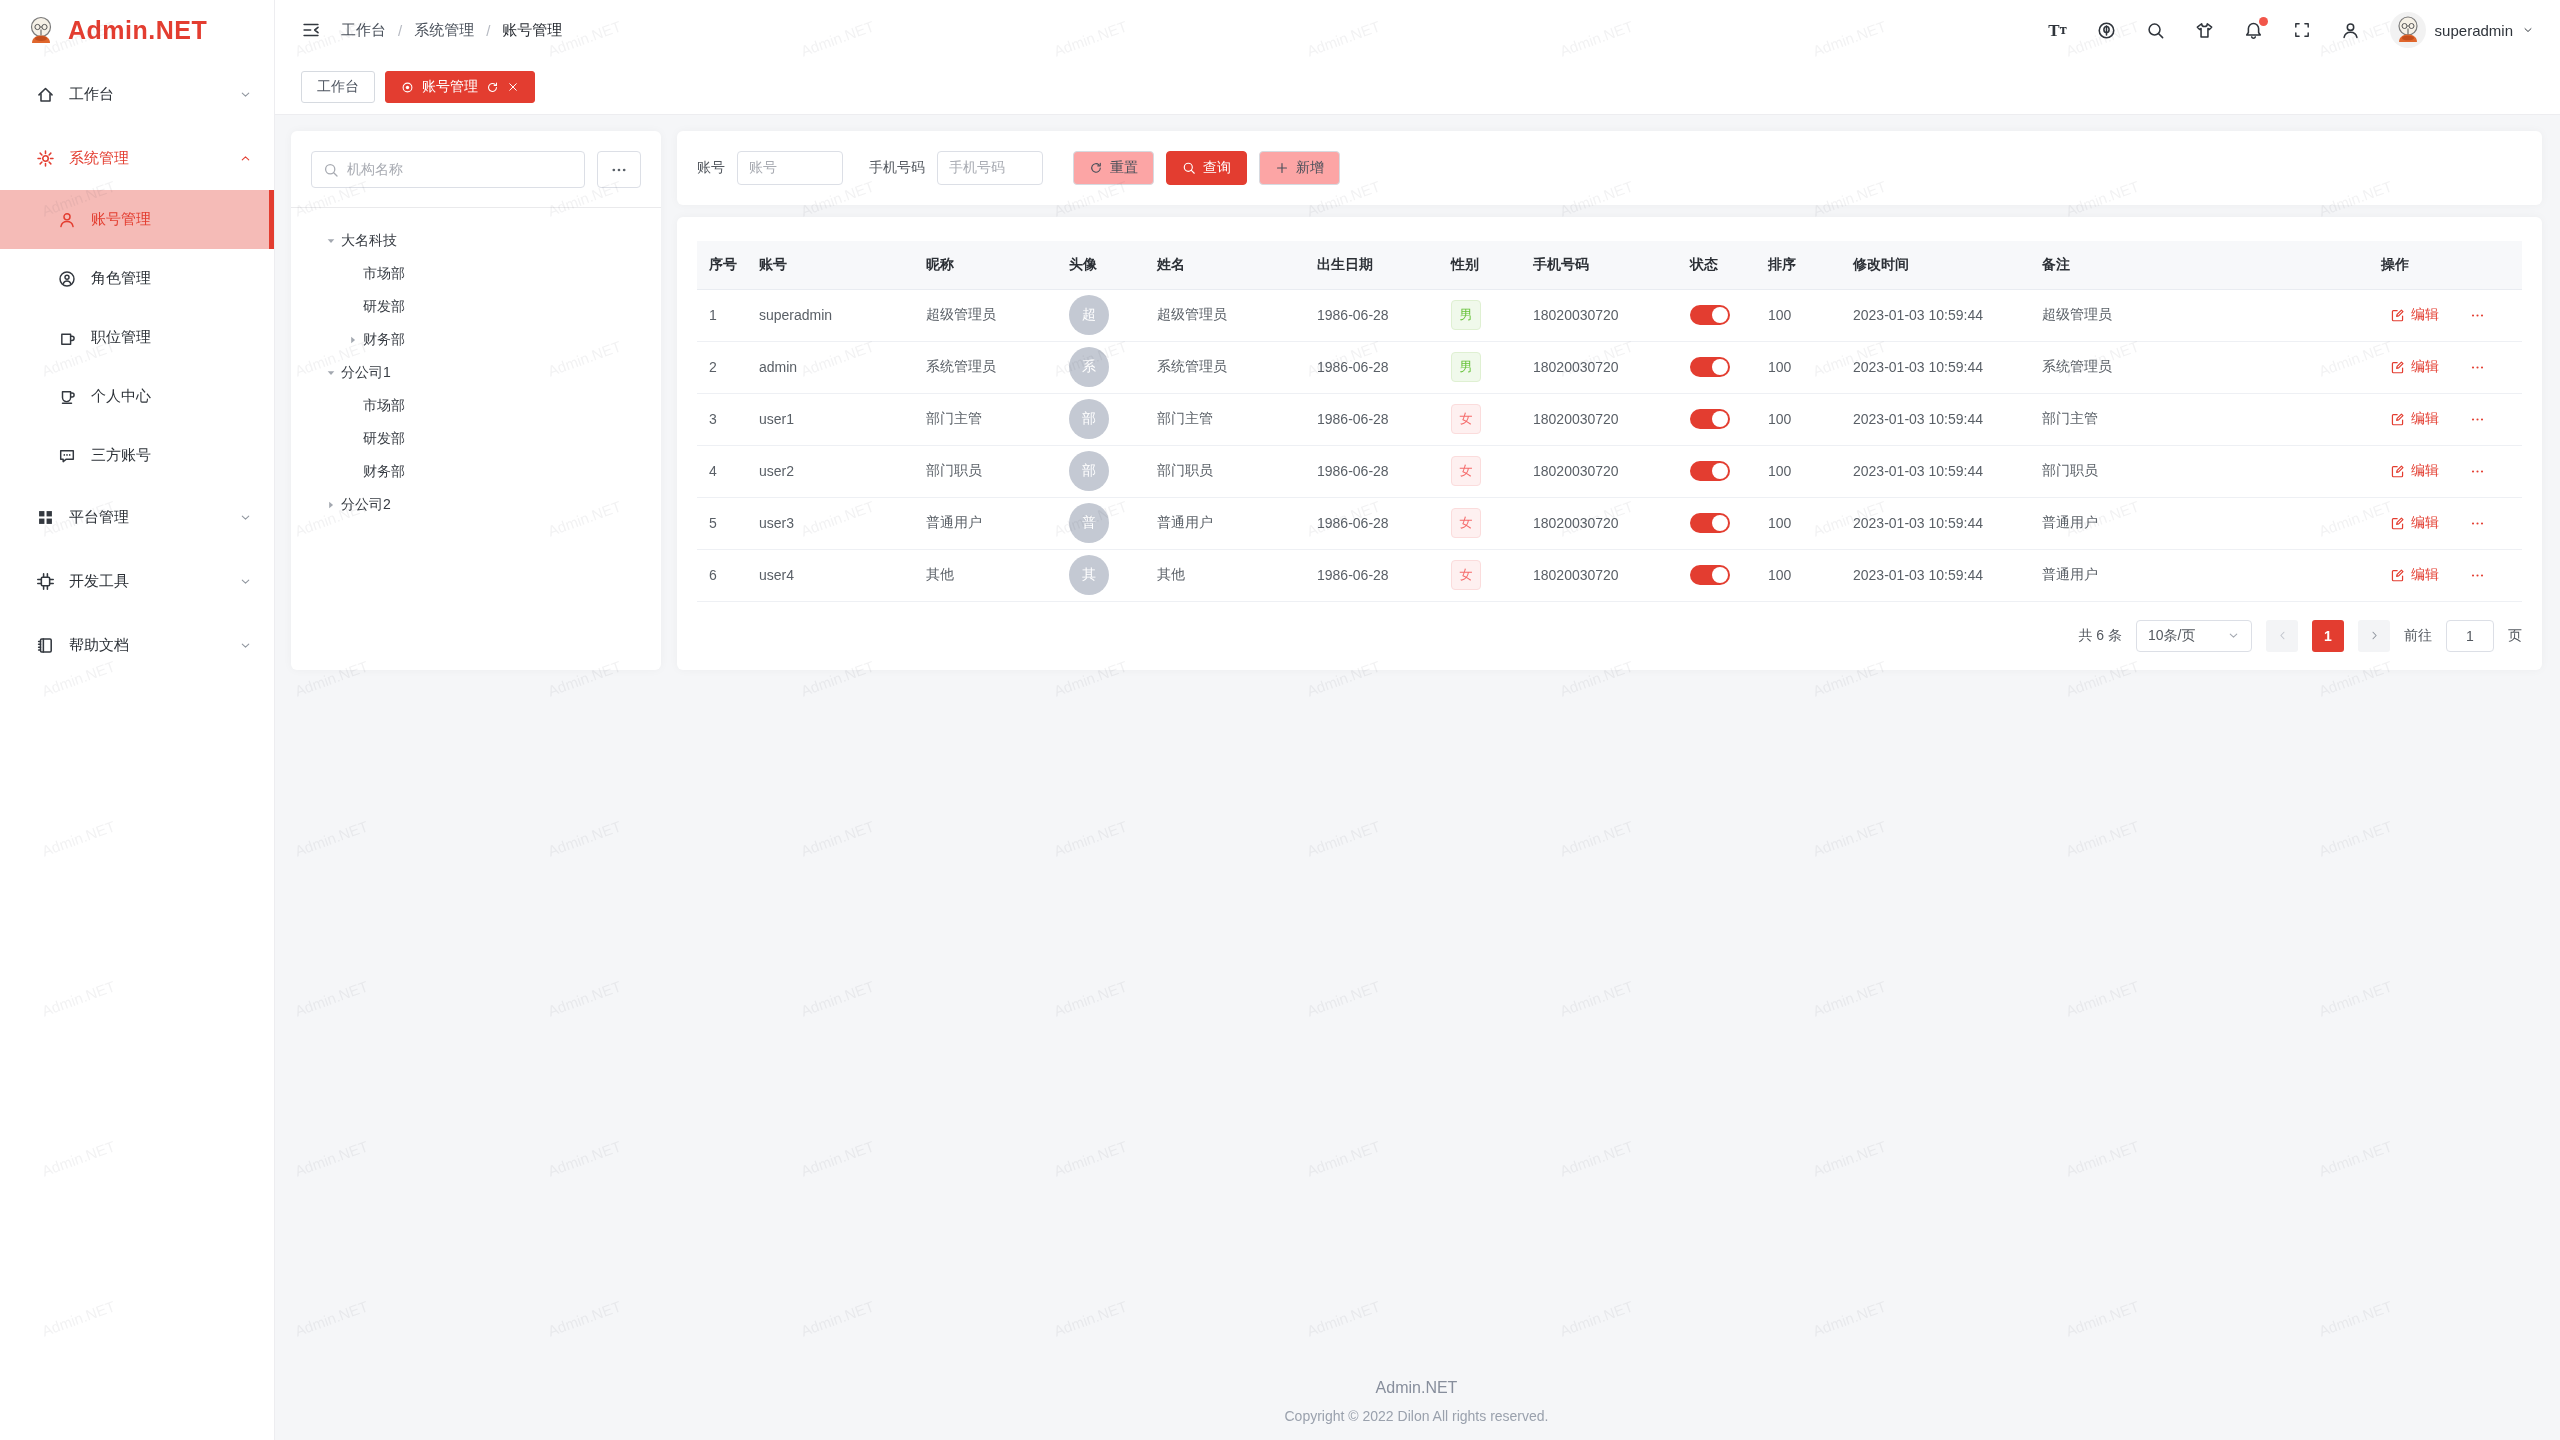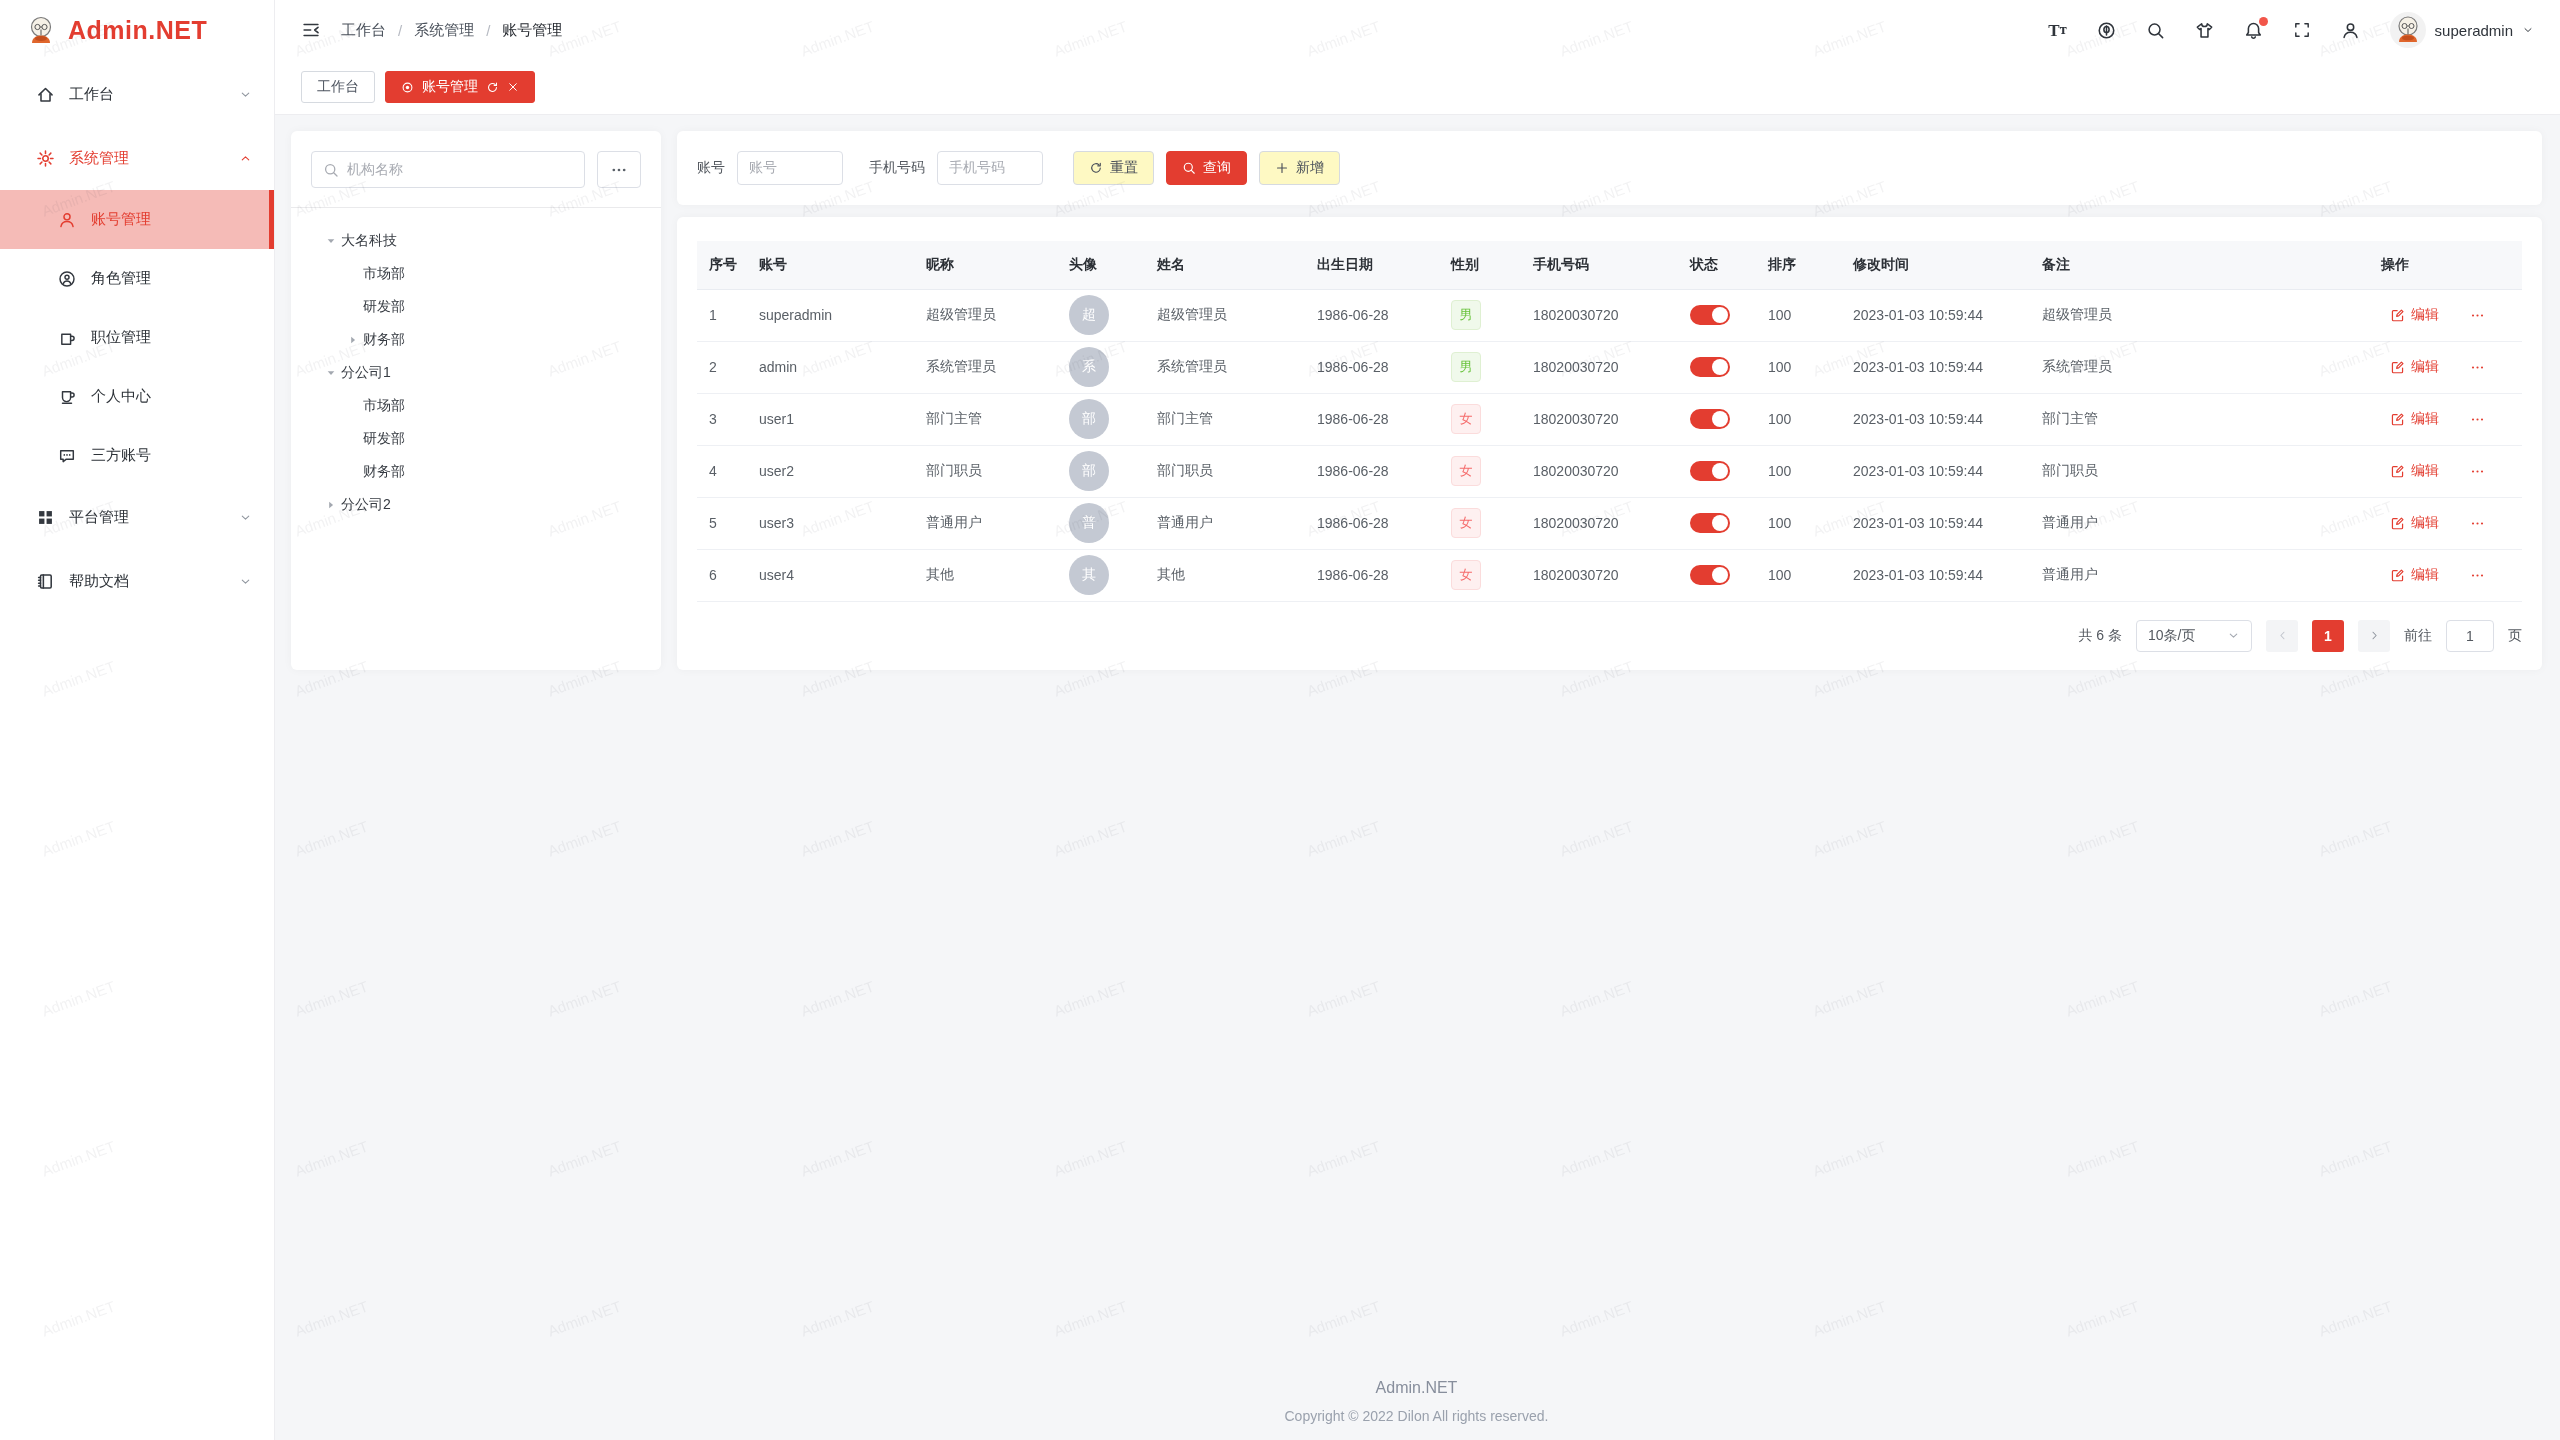--- a/index.html
+++ b/index.html
@@ -64,21 +64,21 @@
   .more-btn{width:44px;height:37px;border:1px solid var(--border);border-radius:4px;display:flex;align-items:center;justify-content:center;color:#5a6068;cursor:pointer}
   .tree-divider{height:1px;background:#eaeaec;margin:19px -20px 16px}
   .tree-node{height:33px;display:flex;align-items:center;font-size:14px;color:#363b42;cursor:pointer}
   .tree-node .caret{width:20px;display:flex;justify-content:center;color:#a3a8b0;flex-shrink:0}
 
   
   .sf-label{font-size:14px;color:#53585f;margin-right:12px;white-space:nowrap}
   .sf-label.ml{margin-left:26px}
   .sf-input{width:106px;height:34px;border:1px solid var(--border);border-radius:4px;display:flex;align-items:center;padding:0 11px;font-size:14px;color:#a8abb2}
   .btn-group{margin-left:30px;display:flex;gap:12px}
-  .btn{height:34px;padding:0 15px;border:1px solid #d6dae0;border-radius:4px;background:#fef9c3;color:#4a505a;font-size:14px;display:flex;align-items:center;gap:7px;cursor:pointer;white-space:nowrap}
+  .btn{height:34px;padding:0 15px;border:1px solid #d6dae0;border-radius:4px;background:#fca5a5;color:#4a505a;font-size:14px;display:flex;align-items:center;gap:7px;cursor:pointer;white-space:nowrap}
   .btn.primary{background:var(--primary);border-color:var(--primary);color:#fff}
 
   
   table{width:100%;border-collapse:collapse;table-layout:fixed}
   thead th{height:48px;background:#f7f8fa;font-size:14px;color:#2c3036;font-weight:bold;text-align:left;padding:0 12px;border-bottom:1px solid #e9ecf1;white-space:nowrap}
   tbody td{height:52px;font-size:14px;color:#595f66;padding:0 12px;border-bottom:1px solid #eef0f4;white-space:nowrap;overflow:hidden}
   th.center,td.center{text-align:left}
   .avatar-cell{display:inline-flex;width:40px;height:40px;border-radius:50%;background:#c4c9d3;color:#fff;font-size:14px;align-items:center;justify-content:center;vertical-align:middle}
   .gbadge{display:inline-flex;width:30px;height:30px;align-items:center;justify-content:center;border-radius:4px;font-size:13px}
   .gbadge.m{background:#f0f9eb;border:1px solid #dff0d2;color:#67c23a}
@@ -212,20 +212,34 @@
         <div class="menu-item">
           <span class="mi-icon">
             <svg width="19" height="19" viewBox="0 0 16 16" fill="none" stroke="currentColor" stroke-width="1.3" stroke-linecap="round" stroke-linejoin="round">
               <rect x="2.6" y="2.6" width="4.5" height="4.5" fill="currentColor" stroke="none"></rect>
               <rect x="8.9" y="2.6" width="4.5" height="4.5" fill="currentColor" stroke="none"></rect>
               <rect x="2.6" y="8.9" width="4.5" height="4.5" fill="currentColor" stroke="none"></rect>
               <rect x="8.9" y="8.9" width="4.5" height="4.5" fill="currentColor" stroke="none"></rect>
             </svg>
           </span>
           <span>平台管理</span>
+          <span class="chev">
+            <svg width="13" height="13" viewBox="0 0 16 16" fill="none" stroke="currentColor" stroke-width="1.3" stroke-linecap="round" stroke-linejoin="round">
+              <path d="M4 6.2 8 10l4-3.8"></path>
+            </svg>
+          </span>
+        </div>
+        <div class="menu-item">
+          <span class="mi-icon">
+            <svg width="19" height="19" viewBox="0 0 16 16" fill="none" stroke="currentColor" stroke-width="1.3" stroke-linecap="round" stroke-linejoin="round">
+              <rect x="4.5" y="4.5" width="7" height="7" rx="1"></rect>
+              <path d="M6.4 1.5v3M9.6 1.5v3M6.4 11.5v3M9.6 11.5v3M1.5 6.4h3M1.5 9.6h3M11.5 6.4h3M11.5 9.6h3"></path>
+            </svg>
+          </span>
+          <span>开发工具</span>
           <span class="chev">
             <svg width="13" height="13" viewBox="0 0 16 16" fill="none" stroke="currentColor" stroke-width="1.3" stroke-linecap="round" stroke-linejoin="round">
               <path d="M4 6.2 8 10l4-3.8"></path>
             </svg>
           </span>
         </div>
         <div class="menu-item">
           <span class="mi-icon">
             <svg width="19" height="19" viewBox="0 0 16 16" fill="none" stroke="currentColor" stroke-width="1.3" stroke-linecap="round" stroke-linejoin="round">
               <rect x="3.8" y="2.5" width="9" height="11" rx="1"></rect>

